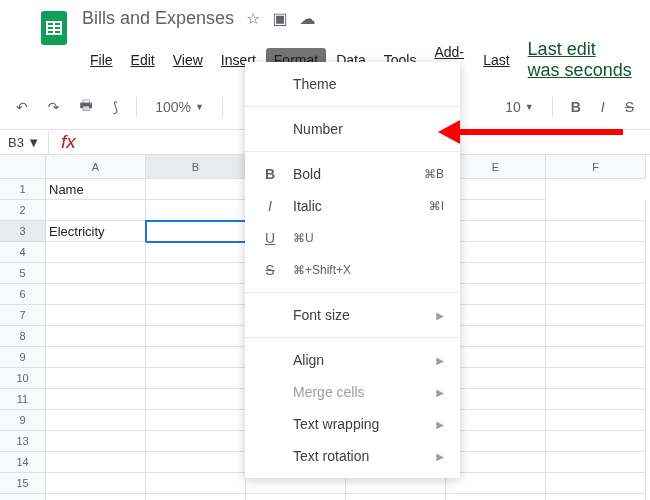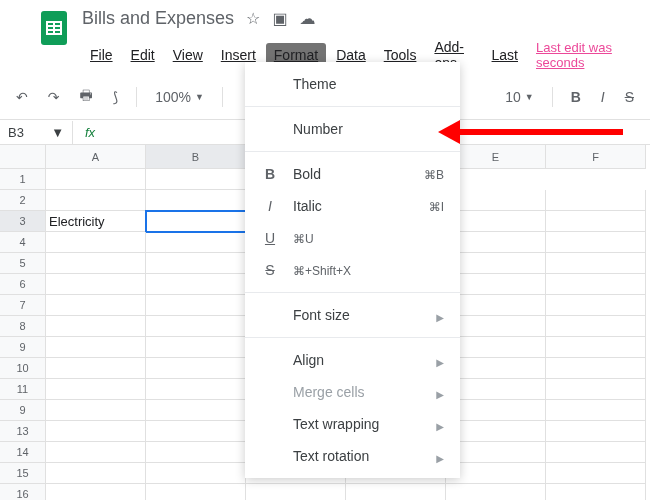--- a/index.html
+++ b/index.html
@@ -7,39 +7,39 @@
 .header { display: flex; align-items: flex-start; padding: 8px 10px 0 10px; margin-left: 24px; }
 .logo { width: 40px; height: 40px; display: flex; align-items: center; justify-content: center; }
 .logo-box { width: 26px; height: 34px; background: #0f9d58; border-radius: 3px; position: relative; }
 .logo-box::after { content: ""; position: absolute; top: 10px; left: 5px; width: 16px; height: 14px; background: linear-gradient(#fff,#fff) 0 0/100% 2px no-repeat, linear-gradient(#fff,#fff) 0 4px/100% 2px no-repeat, linear-gradient(#fff,#fff) 0 8px/100% 2px no-repeat, linear-gradient(#fff,#fff) 0 12px/100% 2px no-repeat, linear-gradient(#fff,#fff) 0 0/2px 100% no-repeat, linear-gradient(#fff,#fff) 7px 0/2px 100% no-repeat, linear-gradient(#fff,#fff) 14px 0/2px 100% no-repeat; }
 .title-area { margin-left: 8px; flex: 1; }
 .doc-title { font-size: 18px; color: #5f6368; display: flex; align-items: center; gap: 12px; }
 .doc-title .star, .doc-title .folder, .doc-title .cloud { color: #5f6368; font-size: 16px; }
 .menubar { display: flex; gap: 2px; margin-top: 6px; font-size: 14px; color: #202124; align-items: center; }
 .menubar span { padding: 4px 8px; border-radius: 3px; cursor: pointer; text-decoration: underline; }
 .menubar span.active { background: #737373; }
-.last-edit { color: #ec4899; text-decoration: underline; font-size: 13px; margin-left: auto; }
+.last-edit { color: #14532d; text-decoration: underline; font-size: 18px; margin-left: auto; }
 .toolbar { display: flex; align-items: center; padding: 6px 10px; border-bottom: 1px solid #e0e0e0; gap: 8px; color: #5f6368; font-size: 14px; }
 .toolbar .sep { width: 1px; height: 20px; background: #e0e0e0; margin: 0 4px; }
 .toolbar .tb { padding: 4px 6px; cursor: pointer; display: flex; align-items: center; gap: 4px; }
 .toolbar .chev { font-size: 9px; }
 .namebox-row { display: flex; align-items: center; border-bottom: 1px solid #e0e0e0; }
-.namebox { width: 73px; padding: 4px 8px; font-size: 13px; color: #3c4043; border-right: 1px solid #e0e0e0; display: flex; align-items: center; justify-content: space-between; }
-.fx { padding: 0 12px; color: #15803d; font-style: italic; font-size: 13px; }
+.namebox { width: 49px; padding: 4px 8px; font-size: 13px; color: #3c4043; border-right: 1px solid #e0e0e0; display: flex; align-items: center; justify-content: space-between; }
+.fx { padding: 0 12px; color: #b91c1c; font-style: italic; font-size: 19px; }
 .grid { position: relative; }
 .col-headers { display: flex; }
 .corner { width: 46px; height: 24px; background: #f8f9fa; border-right: 1px solid #e0e0e0; border-bottom: 1px solid #e0e0e0; }
 .ch { width: 100px; height: 24px; background: #f8f9fa; border-right: 1px solid #e0e0e0; border-bottom: 1px solid #e0e0e0; text-align: center; line-height: 24px; font-size: 11px; color: #5f6368; }
 .row { display: flex; }
 .rh { width: 46px; height: 21px; background: #f8f9fa; border-right: 1px solid #e0e0e0; border-bottom: 1px solid #e0e0e0; text-align: center; line-height: 21px; font-size: 11px; color: #5f6368; }
 .cell { width: 100px; height: 21px; border-right: 1px solid #e0e0e0; border-bottom: 1px solid #e0e0e0; font-size: 13px; padding: 0 3px; line-height: 21px; }
 .cell.selected { outline: 2px solid #1a73e8; outline-offset: -1px; }
 .rh.selhdr, .ch.selhdr { background: #e8eaed; }
 .menu { position: absolute; top: 62px; left: 245px; width: 215px; background: #fff; box-shadow: 0 2px 10px rgba(0,0,0,0.2); padding: 6px 0; z-index: 10; font-size: 14px; }
-.menu-item { display: flex; align-items: flex-end; padding: 8px 16px; cursor: pointer; gap: 14px; color: #3c4043; }
+.menu-item { display: flex; align-items: center; padding: 8px 16px; cursor: pointer; gap: 14px; color: #3c4043; }
 .menu-item.disabled { color: #9aa0a6; }
 .menu-item .mi-icon { width: 18px; text-align: center; font-size: 14px; color: #5f6368; }
 .menu-item .mi-label { flex: 1; }
 .menu-item .mi-shortcut { font-size: 12px; color: #5f6368; }
 .menu-item .mi-arrow { font-size: 10px; color: #9aa0a6; }
 .menu-sep { height: 1px; background: #e8eaed; margin: 6px 0; }
 .bold { font-weight: bold; }
 .italic { font-style: italic; }
 .underline { text-decoration: underline; }
 .strike { text-decoration: line-through; }
@@ -112,20 +112,21 @@
     <div class="corner"></div>
   <div class="ch">A</div>
       <div class="ch selhdr">B</div>
       <div class="ch">C</div>
       <div class="ch">D</div>
       <div class="ch">E</div>
       <div class="ch">F</div>
     </div>
 <div class="row">
       <div class="rh">1</div>
+      <div class="cell">Name</div>
       <div class="cell"></div>
       <div class="cell"></div>
       <div class="cell"></div>
       <div class="cell"></div>
     </div>
     <div class="row">
       <div class="rh">2</div>
       <div class="cell"></div>
       <div class="cell"></div>
       <div class="cell"></div>

